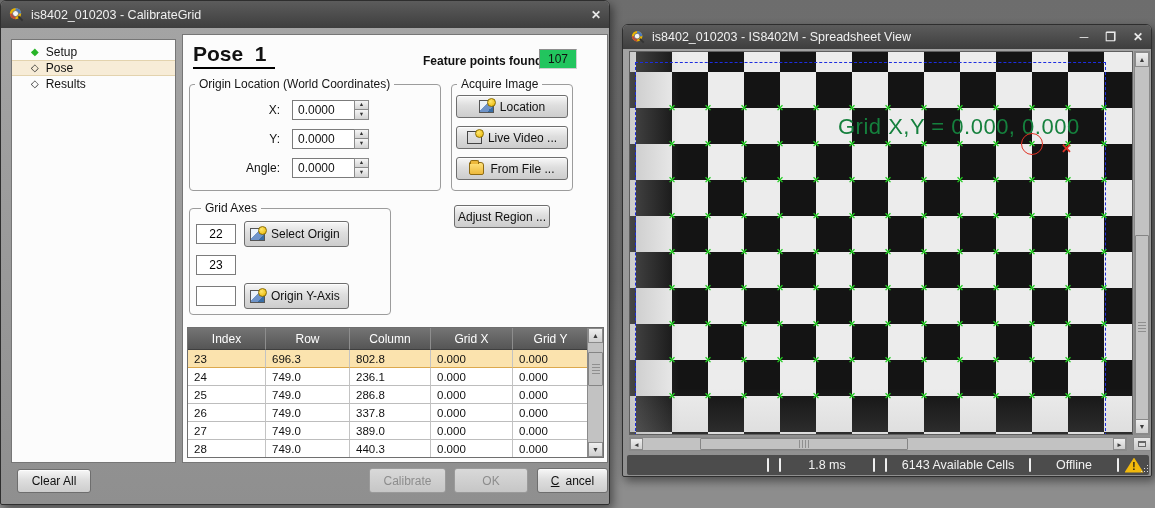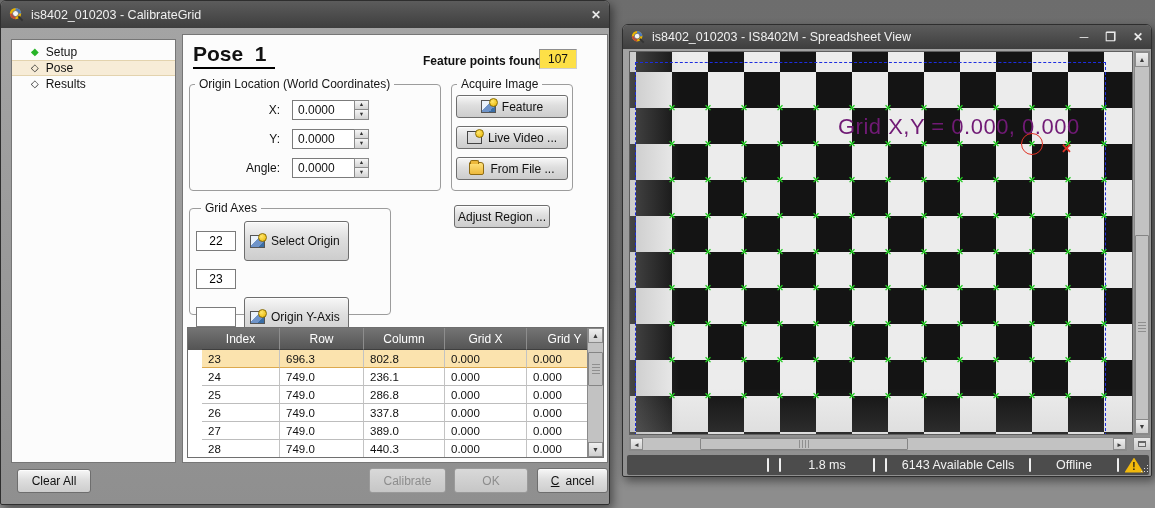--- a/index.html
+++ b/index.html
@@ -27,21 +27,21 @@
   #tree { left:10px; top:38px; width:165px; height:424px; padding-top:4px; }
   .tree-item { height:16px; display:flex; align-items:center; padding-left:19px; gap:7px; font-size:12px; }
   .tree-item.sel { background:#f7ecd7; border-top:1px solid #e3d3ae; border-bottom:1px solid #e3d3ae; }
   .diamond { font-size:10px; line-height:1; color:#222; }
   .diamond.green { color:#28b428; }
 
   #content { left:181px; top:33px; width:426px; height:429px; }
   #pose-heading { position:absolute; left:10px; top:7px; font-size:21px; font-weight:bold;
                   white-space:pre; border-bottom:2.5px solid #000; padding:0 8px 1px 0; }
   #feat-label { position:absolute; left:240px; top:19px; font-weight:bold; font-size:12px; }
-  #feat-box { position:absolute; left:356px; top:14px; width:38px; height:20px; background:#fde047;
+  #feat-box { position:absolute; left:356px; top:14px; width:38px; height:20px; background:#22c55e;
               border:1px solid #8e8e8e; border-right-color:#cfcfcf; border-bottom-color:#cfcfcf;
               display:flex; align-items:center; justify-content:center; font-size:12px; }
 
   fieldset { position:absolute; border:1px solid #9c9c9c; border-radius:4px; background:transparent; }
   legend { font-size:12px; color:#151515; padding:0 4px; margin-left:5px; }
   #fs-origin { left:6px; top:42px; width:252px; height:114px; }
   .o-row { display:flex; align-items:center; margin:8px 0 0 38px; height:21px; }
   .o-row .lbl { width:52px; text-align:right; margin-right:12px; font-size:12px; }
   .field { display:flex; }
   .field .val { width:62px; height:20px; background:#fff; border:1px solid #7b7b7b; border-right:none;
@@ -68,28 +68,28 @@
   .ic-film::after { content:""; position:absolute; right:-3px; top:-3px; width:7px; height:7px;
                     background:radial-gradient(circle at 35% 35%,#ffe66a,#e9b400); border-radius:50%; border:1px solid #8a6d00; }
   .ic-folder { background:linear-gradient(#ffe27a,#edb93c); border:1px solid #8f6b12; border-radius:1px 3px 2px 2px; }
   .ic-folder::before { content:""; position:absolute; left:0; top:-3px; width:7px; height:3px;
                        background:#edb93c; border:1px solid #8f6b12; border-bottom:none; border-radius:2px 2px 0 0; }
 
   #fs-gridaxes { left:6px; top:166px; width:202px; height:114px; padding:6px 0 0 6px; }
   .ga-row { display:flex; align-items:center; gap:8px; margin-bottom:8px; }
   .ga-input { width:40px; height:20px; background:#fff; border:1px solid #7b7b7b; text-align:center;
               font-size:12px; font-family:"Liberation Sans", sans-serif; }
-  .ga-btn { height:40px; padding:0 8px 0 5px; }
+  .ga-btn { height:26px; padding:0 8px 0 5px; }
   .ga-btn.focus-orange { border-color:#c98a1b; box-shadow:inset 0 0 0 1px #e8b558; }
   #adjust-btn { position:absolute; left:271px; top:170px; width:96px; height:23px; }
 
   
   #pose-table { position:absolute; left:4px; top:292px; width:417px; height:131px;
                 border:1px solid #6f6f6f; background:#fff; overflow:hidden; }
-  .trow { display:flex; height:18px;justify-content:flex-end; }
+  .trow { display:flex; height:18px; }
   .trow.thead { height:22px; background:linear-gradient(#747474,#545454); color:#fff; }
   .tcell { flex:0 0 auto; display:flex; align-items:center; padding-left:6px; font-size:11.5px;
            border-right:1px solid #c3c3c3; border-bottom:1px solid #bdbdbd; overflow:hidden; white-space:nowrap; }
   .thead .tcell { justify-content:center; padding-left:0; border-right:1px solid #8d8d8d; border-bottom:1px solid #3f3f3f; font-size:12px; }
   .c0{width:78px;} .c1{width:84px;} .c2{width:81px;} .c3{width:82px;} .c4{width:76px; border-right:none;}
   .trow.sel .tcell { background:#fbe3ae; border-bottom:1px solid #dca94e; border-top:0px; }
   .vscroll { position:absolute; right:0; top:0; width:16px; height:100%; background:#c2c2c2; border-left:1px solid #8a8a8a; }
   .sb-btn { position:absolute; left:0; width:100%; height:15px; background:linear-gradient(#efefef,#cfcfcf);
             border:1px solid #8a8a8a; color:#3c3c3c; font-size:7px; display:flex; align-items:center; justify-content:center; line-height:1; }
   .sb-thumb { position:absolute; left:0; width:100%; background:linear-gradient(90deg,#d9d9d9,#bdbdbd); border:1px solid #858585; border-radius:1px; }
@@ -116,21 +116,21 @@
            background-size:72px 72px; background-position:6px 20px;
            filter:blur(0.45px); }
   #tint { position:absolute; inset:0;
           background:linear-gradient(90deg,rgba(150,150,150,.38),rgba(150,150,150,0) 10%),
                      linear-gradient(0deg,rgba(160,160,160,.18),rgba(160,160,160,0) 12%); }
   #roi { position:absolute; left:5px; top:10px; width:471px; height:374px;
          border-top:1px dashed #1d2de0; border-left:1px dashed #1d2de0; border-right:1px dashed #1d2de0; }
   .cross { position:absolute; width:10px; height:10px; margin:-5px 0 0 -5px; font-size:9px; font-weight:bold;
            color:#22cf22; line-height:10px; text-align:center; }
   #overlay-text { position:absolute; left:208px; top:62px; font-size:22px; letter-spacing:.5px;
-                  color:#701a75; white-space:nowrap; }
+                  color:#15803d; white-space:nowrap; }
   #pick-circle { position:absolute; left:391px; top:81px; width:22px; height:22px; border:1.6px solid #e03123; border-radius:50%; }
   #pick-x { position:absolute; left:431px; top:89px; font-size:13px; font-weight:bold; color:#e03123; }
 
   #ssv-vscroll { position:absolute; left:511px; top:26px; width:16px; height:384px; background:#c2c2c2; border:1px solid #8a8a8a; }
   #ssv-hscroll { position:absolute; left:6px; top:412px; width:498px; height:14px; background:#c2c2c2; border:1px solid #8a8a8a; }
   .hsb-btn { position:absolute; top:0; width:13px; height:100%; background:linear-gradient(#efefef,#cfcfcf);
              border:1px solid #8a8a8a; color:#3c3c3c; font-size:6.5px; display:flex; align-items:center; justify-content:center; }
   #corner-btn { position:absolute; left:510px; top:412px; width:18px; height:14px; background:linear-gradient(#e8e8e8,#c8c8c8);
                 border:1px solid #8a8a8a; display:flex; align-items:center; justify-content:center; }
   #corner-btn span { width:8px; height:6px; border:1px solid #666; border-top-width:2px; background:#ddd; }
@@ -213,21 +213,21 @@
               </span>
             </span>
           </div>
         </div>
     </fieldset>
 
     <fieldset id="fs-acquire">
       <legend>Acquire Image</legend>
       <button class="btn acq-btn">
         <span class="ic ic-img"></span>
-        <span>Feature</span>
+        <span>Location</span>
       </button>
       <button class="btn acq-btn">
         <span class="ic ic-film"></span>
         <span>Live Video ...</span>
       </button>
       <button class="btn acq-btn">
         <span class="ic ic-folder"></span>
         <span>From File ...</span>
       </button>
     </fieldset>

